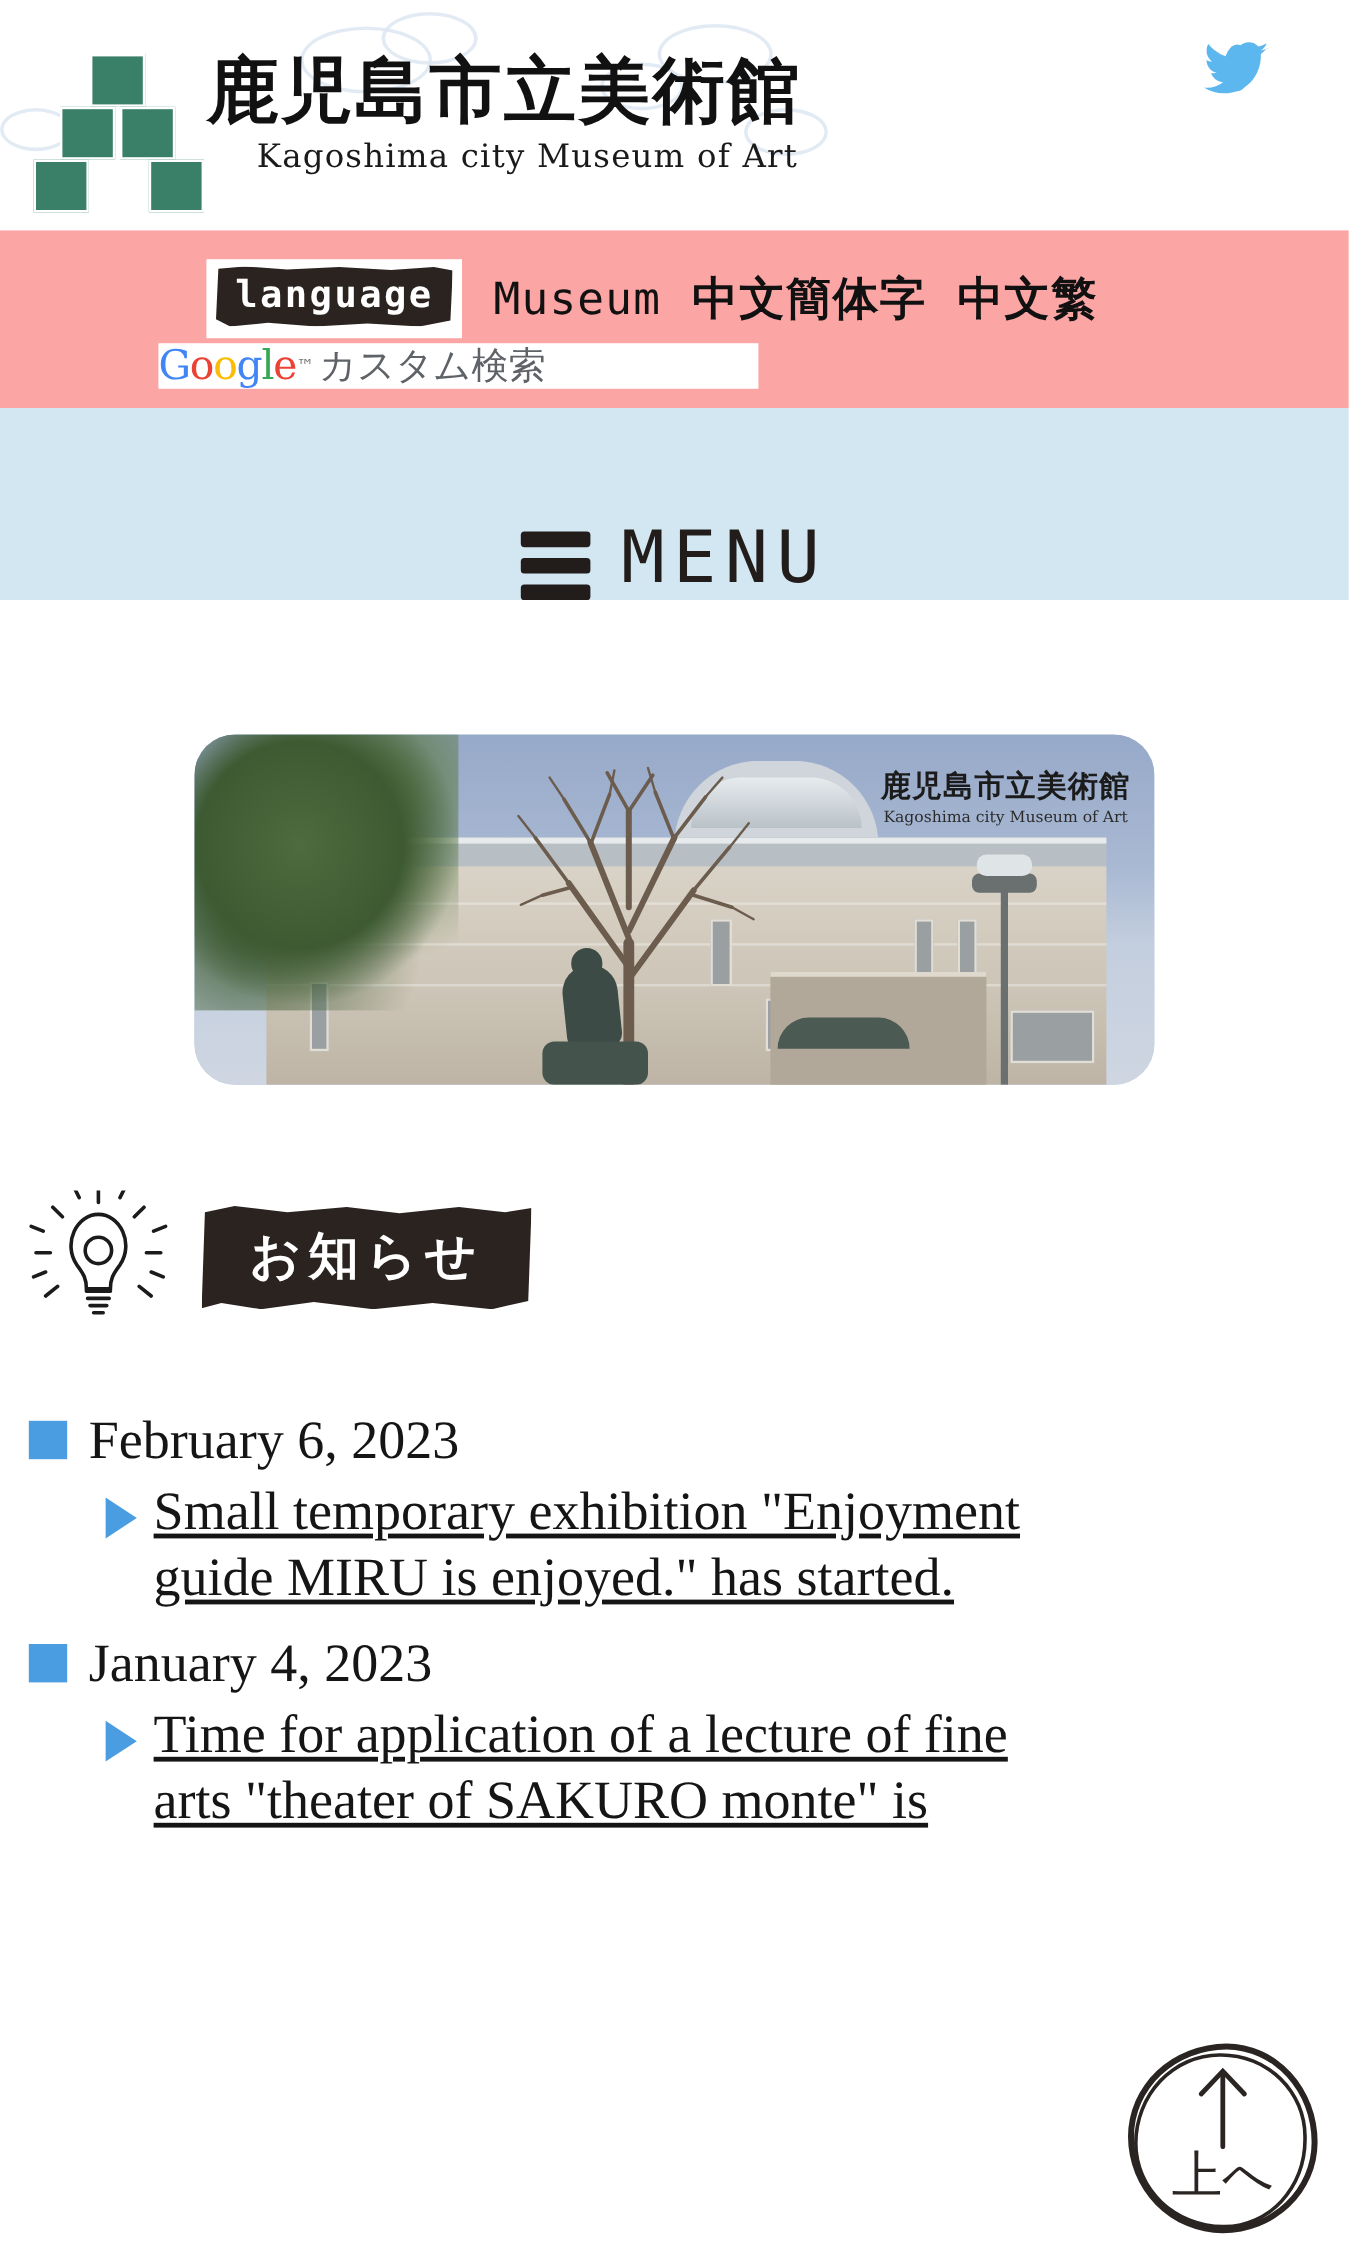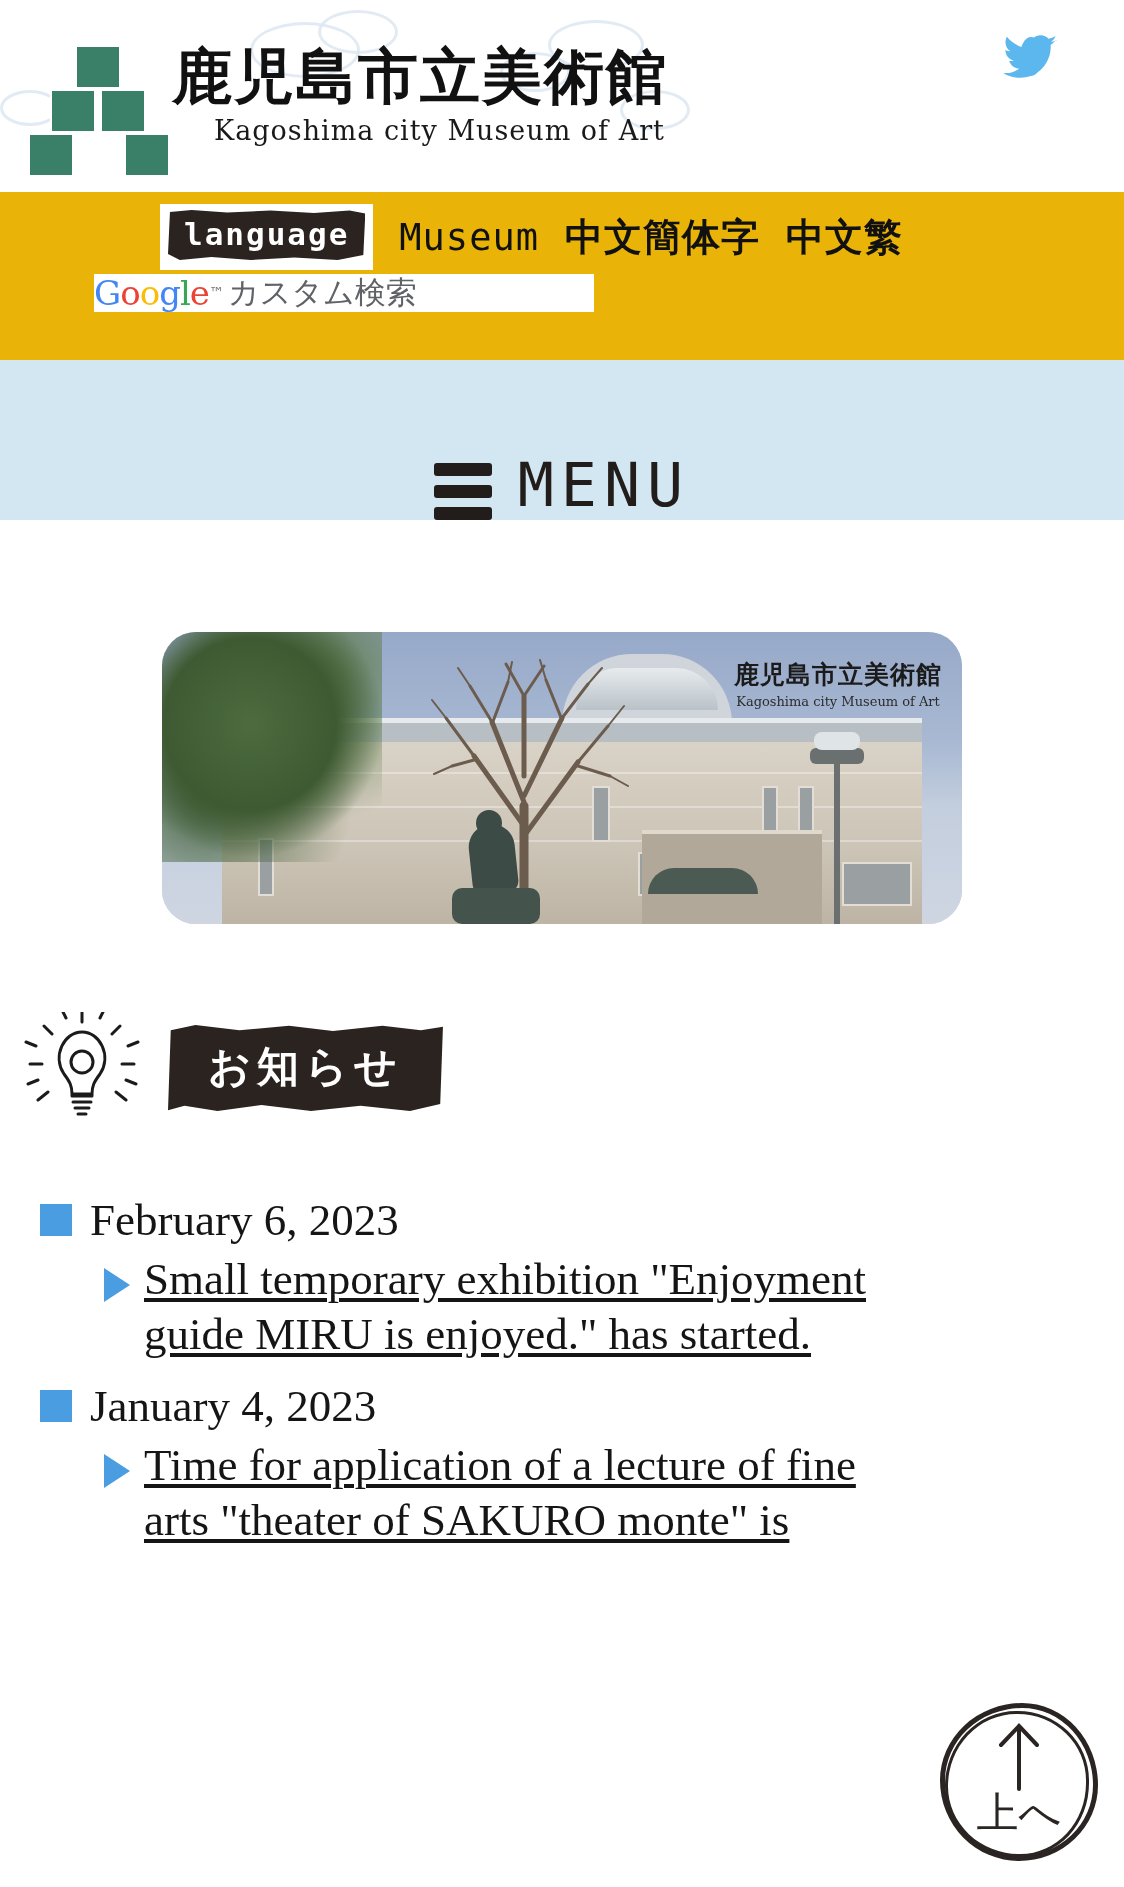--- a/index.html
+++ b/index.html
@@ -67,21 +67,21 @@
     content:"f"; position:absolute; left:50%; top:48%;
     transform:translate(-50%,-50%);
     font-family:"DejaVu Serif", serif; font-weight:700;
     font-size:68px; color:#fff; line-height:1;
   }
   .tw-ico { width:92px; height:92px; border-radius:50%;
             border:11px solid #5cb7ee; background:#fff; position:relative; }
   .tw-ico svg { position:absolute; left:50%; top:50%; transform:translate(-50%,-50%); }
 
   
-  .util-bar { background:#eab308; padding:0; position:relative; height:168px; }
+  .util-bar { background:#fca5a5; padding:12px; position:relative; height:148px; }
   .lang-row {
     display:flex; align-items:center; gap:26px;
     padding-top:12px; padding-left:160px; white-space:nowrap; overflow:hidden;
   }
   .lang-chip {
     background:#fff; padding:6px 8px 10px 8px; display:inline-block;
   }
   .lang-chip span {
     display:inline-block; background:#2b2320; color:#fff;
     font-family:"DejaVu Sans Mono", monospace;
@@ -100,21 +100,21 @@
     width:382px; height:62px; border:3px solid #8e8e8e; border-radius:12px;
     background:#fff; font-size:22px; padding:0 12px;
     font-family:"Liberation Sans", sans-serif; outline:none;
   }
   .search-btn {
     margin-left:14px; width:110px; height:54px; border:none; border-radius:27px;
     background:#3b78e7; color:#fff; font-size:32px; font-weight:600;
     font-family:"DejaVu Sans", sans-serif; cursor:pointer;
   }
   .gbrand {
-    margin-top:4px; margin-left:94px; width:500px; height:38px;
+    margin-top:4px; margin-left:120px; width:500px; height:38px;
     background:#fff; display:flex; align-items:center;
   }
   .gbrand .g { font-family:"DejaVu Serif", serif; font-size:34px; letter-spacing:-1px; }
   .gbrand .g b { font-weight:400; }
   .g1{color:#4285f4}.g2{color:#ea4335}.g3{color:#fbbc05}.g4{color:#4285f4}.g5{color:#34a853}.g6{color:#ea4335}
   .gtm { font-size:15px; color:#777; vertical-align:super; font-family:"DejaVu Sans",sans-serif;}
   .gkana { font-family:"DejaVu Sans", sans-serif; font-size:31px; color:#5f6368; margin-left:4px; }
 
   
   .menu-bar {
@@ -191,21 +191,21 @@
 
   
   .notice-head { display:flex; align-items:center; gap:26px; padding:88px 0 0 22px; }
   .bulb { width:120px; height:112px; position:relative; }
   .notice-chip {
     background:#2b2320; color:#fff; padding:14px 40px 16px 40px;
     font-family:"DejaVu Sans", sans-serif; font-size:42px; font-weight:700; letter-spacing:6px;
     clip-path: polygon(1% 6%,10% 0%,26% 6%,44% 1%,60% 7%,78% 1%,92% 6%,100% 2%,99% 92%,88% 100%,70% 94%,52% 100%,34% 93%,18% 100%,6% 94%,0% 99%);
   }
 
-  .news-list { margin-top:70px; padding-left:40px; }
+  .news-list { margin-top:70px; padding-left:24px; }
   .news-item { margin-bottom:18px; }
   .news-date {
     display:flex; align-items:center; gap:18px;
     font-family:"Liberation Serif","DejaVu Serif", serif;
     font-size:45px; color:#151515;
   }
   .sq { width:32px; height:32px; background:#4a9de0; display:inline-block; flex:0 0 auto; }
   .news-link-row { display:flex; align-items:flex-start; gap:14px; margin-top:6px; padding-left:64px; }
   .tri {
     width:0;height:0;border-left:26px solid #4a9de0;

